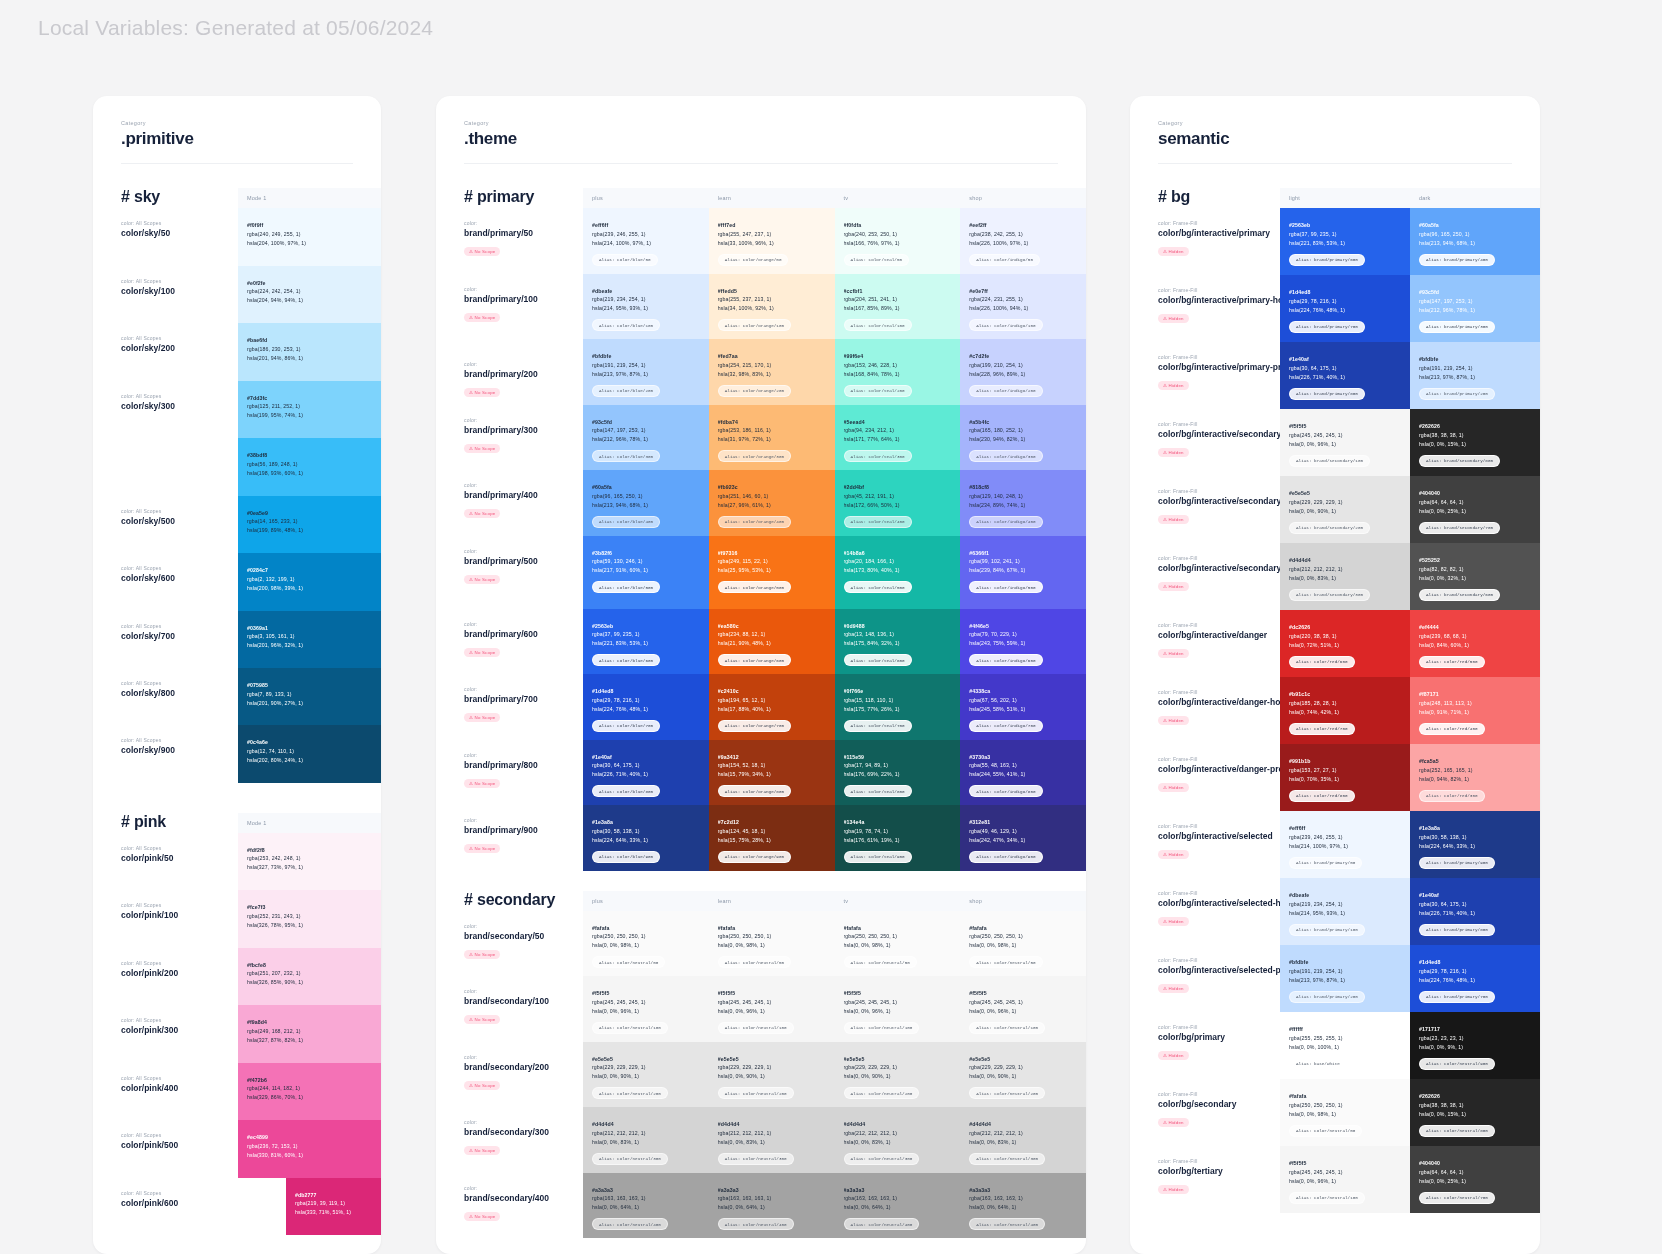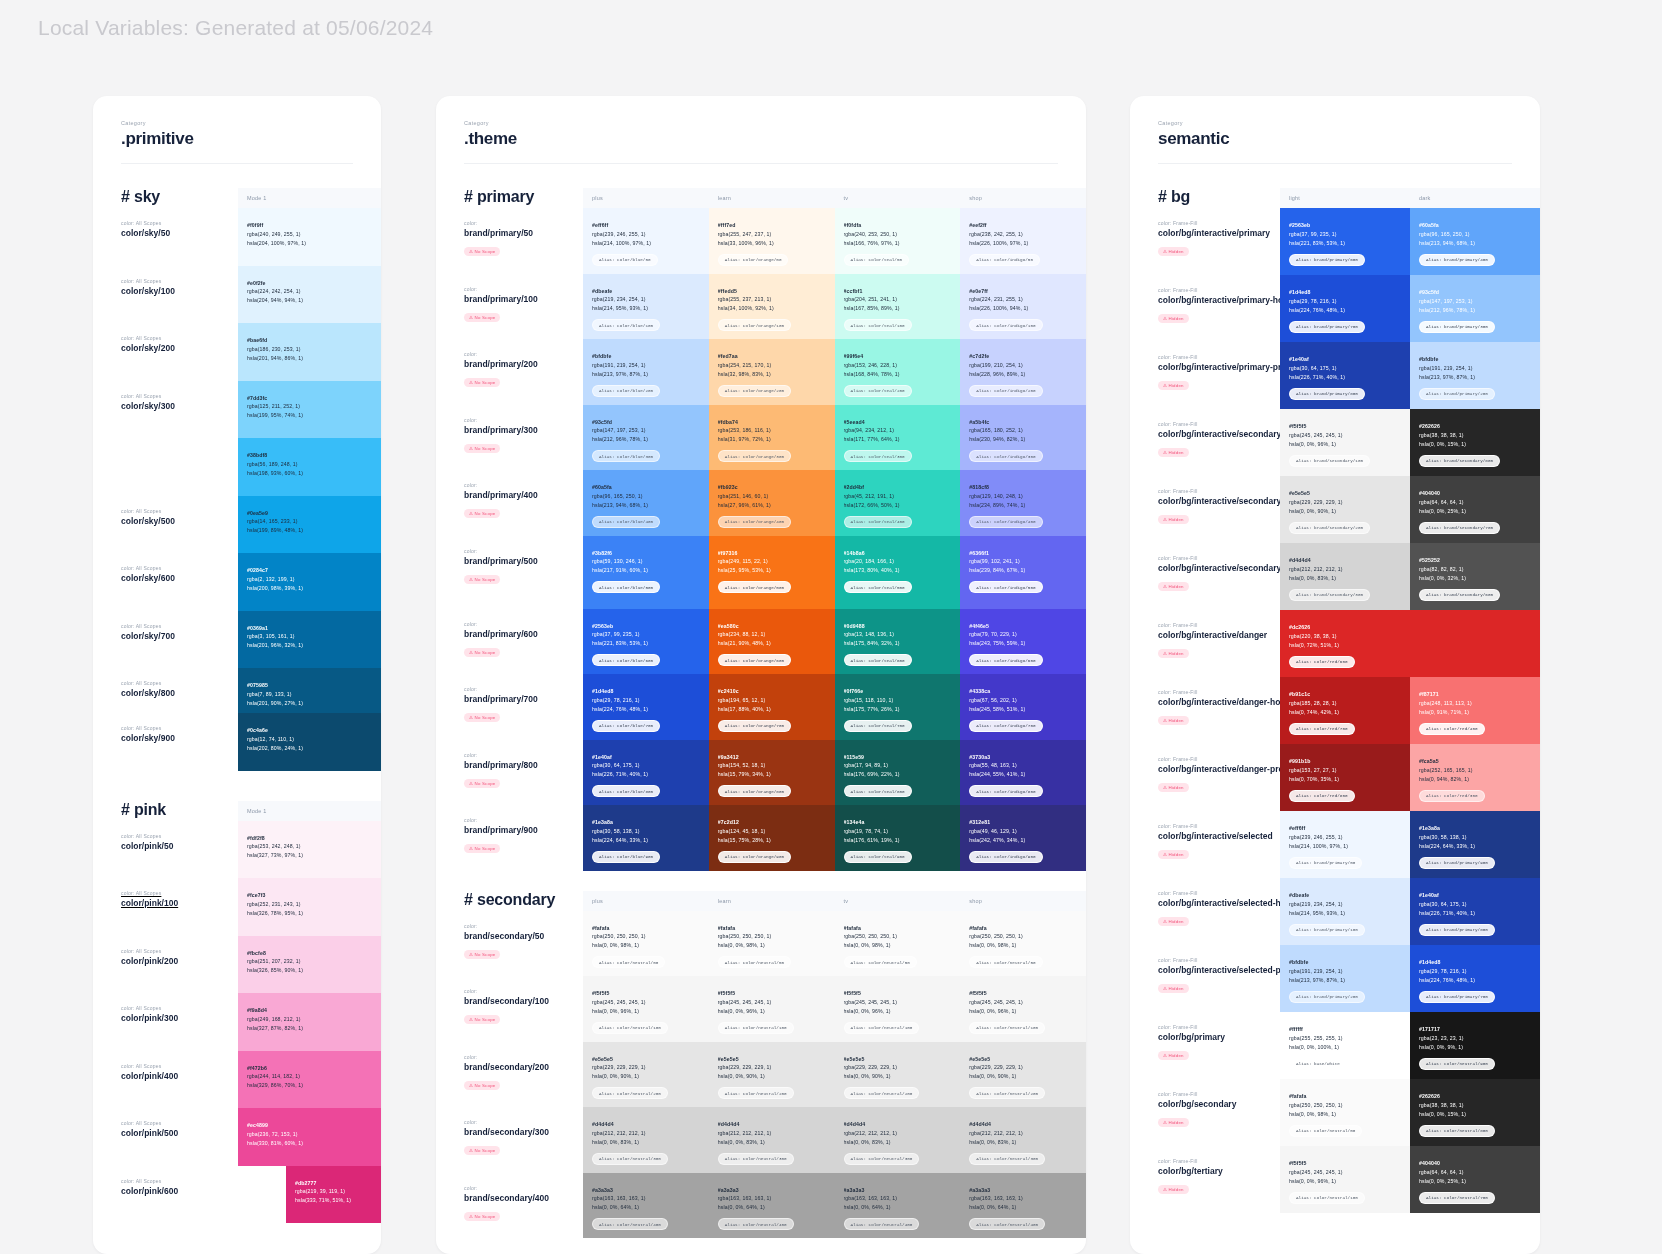--- a/index.html
+++ b/index.html
@@ -171,21 +171,21 @@
             <div class="rowlabel" style="left: -117px;">
               <div class="scope">color: All Scopes</div>
               <div class="token">color/sky/700</div>
             </div>
             <div class="cell light-txt" style="background: rgb(3, 105, 161);">
               <div class="hex">#0369a1</div>
               <div class="rgba">rgba(3, 105, 161, 1)</div>
               <div class="hsla">hsla(201, 96%, 32%, 1)</div>
             </div>
           </div>
-          <div class="trow" style="height: 45px; border-radius: 18px;">
+          <div class="trow" style="height: 57px; border-radius: 18px;">
             <div class="rowlabel" style="left: -117px;">
               <div class="scope">color: All Scopes</div>
               <div class="token">color/sky/800</div>
             </div>
             <div class="cell light-txt" style="background: rgb(7, 89, 133);">
               <div class="hex">#075985</div>
               <div class="rgba">rgba(7, 89, 133, 1)</div>
               <div class="hsla">hsla(201, 90%, 27%, 1)</div>
             </div>
           </div>
@@ -213,21 +213,21 @@
               <div class="scope">color: All Scopes</div>
               <div class="token">color/pink/50</div>
             </div>
             <div class="cell dark-txt" style="background: rgb(253, 242, 248);">
               <div class="hex">#fdf2f8</div>
               <div class="rgba">rgba(253, 242, 248, 1)</div>
               <div class="hsla">hsla(327, 73%, 97%, 1)</div>
             </div>
           </div>
           <div class="trow" style="height: 57.5px;">
-            <div class="rowlabel" style="left: -117px; text-decoration: underline;">
+            <div class="rowlabel" style="left: -117px;">
               <div class="scope">color: All Scopes</div>
               <div class="token">color/pink/100</div>
             </div>
             <div class="cell dark-txt" style="background: rgb(252, 231, 243);">
               <div class="hex">#fce7f3</div>
               <div class="rgba">rgba(252, 231, 243, 1)</div>
               <div class="hsla">hsla(326, 78%, 95%, 1)</div>
             </div>
           </div>
           <div class="trow" style="height: 57.5px;">
@@ -311,21 +311,21 @@
             <div class="cell dark-txt" style="background: rgb(238, 242, 255);"><div class="hex">#eef2ff</div><div class="rgba">rgba(238, 242, 255, 1)</div><div class="hsla">hsla(226, 100%, 97%, 1)</div><div class="alias">Alias: color/indigo/50</div></div>
           </div>
           <div class="trow" style="height: 65.5px;">
             <div class="rowlabel" style="left: -119px;"><div class="scope">color:</div><div class="token">brand/primary/100</div><div class="badge">⚠ No Scope</div></div>
             <div class="cell dark-txt" style="background: rgb(219, 234, 254);"><div class="hex">#dbeafe</div><div class="rgba">rgba(219, 234, 254, 1)</div><div class="hsla">hsla(214, 95%, 93%, 1)</div><div class="alias">Alias: color/blue/100</div></div>
             <div class="cell dark-txt" style="background: rgb(255, 237, 213);"><div class="hex">#ffedd5</div><div class="rgba">rgba(255, 237, 213, 1)</div><div class="hsla">hsla(34, 100%, 92%, 1)</div><div class="alias">Alias: color/orange/100</div></div>
             <div class="cell dark-txt" style="background: rgb(204, 251, 241);"><div class="hex">#ccfbf1</div><div class="rgba">rgba(204, 251, 241, 1)</div><div class="hsla">hsla(167, 85%, 89%, 1)</div><div class="alias">Alias: color/teal/100</div></div>
             <div class="cell dark-txt" style="background: rgb(224, 231, 255);"><div class="hex">#e0e7ff</div><div class="rgba">rgba(224, 231, 255, 1)</div><div class="hsla">hsla(226, 100%, 94%, 1)</div><div class="alias">Alias: color/indigo/100</div></div>
           </div>
           <div class="trow" style="height: 65.5px;">
-            <div class="rowlabel" style="left: -119px;"><div class="scope">color:</div><div class="token">brand/primary/200</div><div class="badge">⚠ No Scope</div></div>
+            <div class="rowlabel" style="left: -119px; margin-top: 10px;"><div class="scope">color:</div><div class="token">brand/primary/200</div><div class="badge">⚠ No Scope</div></div>
             <div class="cell dark-txt" style="background: rgb(191, 219, 254);"><div class="hex">#bfdbfe</div><div class="rgba">rgba(191, 219, 254, 1)</div><div class="hsla">hsla(213, 97%, 87%, 1)</div><div class="alias">Alias: color/blue/200</div></div>
             <div class="cell dark-txt" style="background: rgb(254, 215, 170);"><div class="hex">#fed7aa</div><div class="rgba">rgba(254, 215, 170, 1)</div><div class="hsla">hsla(32, 98%, 83%, 1)</div><div class="alias">Alias: color/orange/200</div></div>
             <div class="cell dark-txt" style="background: rgb(153, 246, 228);"><div class="hex">#99f6e4</div><div class="rgba">rgba(153, 246, 228, 1)</div><div class="hsla">hsla(168, 84%, 78%, 1)</div><div class="alias">Alias: color/teal/200</div></div>
             <div class="cell dark-txt" style="background: rgb(199, 210, 254);"><div class="hex">#c7d2fe</div><div class="rgba">rgba(199, 210, 254, 1)</div><div class="hsla">hsla(228, 96%, 89%, 1)</div><div class="alias">Alias: color/indigo/200</div></div>
           </div>
           <div class="trow" style="height: 65.5px;">
             <div class="rowlabel" style="left: -119px;"><div class="scope">color:</div><div class="token">brand/primary/300</div><div class="badge">⚠ No Scope</div></div>
             <div class="cell dark-txt" style="background: rgb(147, 197, 253);"><div class="hex">#93c5fd</div><div class="rgba">rgba(147, 197, 253, 1)</div><div class="hsla">hsla(212, 96%, 78%, 1)</div><div class="alias">Alias: color/blue/300</div></div>
             <div class="cell dark-txt" style="background: rgb(253, 186, 116);"><div class="hex">#fdba74</div><div class="rgba">rgba(253, 186, 116, 1)</div><div class="hsla">hsla(31, 97%, 72%, 1)</div><div class="alias">Alias: color/orange/300</div></div>
             <div class="cell dark-txt" style="background: rgb(94, 234, 212);"><div class="hex">#5eead4</div><div class="rgba">rgba(94, 234, 212, 1)</div><div class="hsla">hsla(171, 77%, 64%, 1)</div><div class="alias">Alias: color/teal/300</div></div>
@@ -458,21 +458,21 @@
           <div class="trow" style="height: 67px;">
             <div class="rowlabel" style="left: -122px;"><div class="scope">color: Frame-Fill</div><div class="token">color/bg/interactive/secondary-hovered</div><div class="badge">⚠ Hidden</div></div>
             <div class="cell dark-txt" style="background: rgb(229, 229, 229);"><div class="hex">#e5e5e5</div><div class="rgba">rgba(229, 229, 229, 1)</div><div class="hsla">hsla(0, 0%, 90%, 1)</div><div class="alias">Alias: brand/secondary/200</div></div>
             <div class="cell light-txt" style="background: rgb(64, 64, 64);"><div class="hex">#404040</div><div class="rgba">rgba(64, 64, 64, 1)</div><div class="hsla">hsla(0, 0%, 25%, 1)</div><div class="alias">Alias: brand/secondary/700</div></div>
           </div>
           <div class="trow" style="height: 67px;">
             <div class="rowlabel" style="left: -122px;"><div class="scope">color: Frame-Fill</div><div class="token">color/bg/interactive/secondary-pressed</div><div class="badge">⚠ Hidden</div></div>
             <div class="cell dark-txt" style="background: rgb(212, 212, 212);"><div class="hex">#d4d4d4</div><div class="rgba">rgba(212, 212, 212, 1)</div><div class="hsla">hsla(0, 0%, 83%, 1)</div><div class="alias">Alias: brand/secondary/300</div></div>
             <div class="cell light-txt" style="background: rgb(82, 82, 82);"><div class="hex">#525252</div><div class="rgba">rgba(82, 82, 82, 1)</div><div class="hsla">hsla(0, 0%, 32%, 1)</div><div class="alias">Alias: brand/secondary/600</div></div>
           </div>
-          <div class="trow" style="height: 67px; flex-direction: column;">
+          <div class="trow" style="height: 67px;">
             <div class="rowlabel" style="left: -122px;"><div class="scope">color: Frame-Fill</div><div class="token">color/bg/interactive/danger</div><div class="badge">⚠ Hidden</div></div>
             <div class="cell light-txt" style="background: rgb(220, 38, 38);"><div class="hex">#dc2626</div><div class="rgba">rgba(220, 38, 38, 1)</div><div class="hsla">hsla(0, 72%, 51%, 1)</div><div class="alias">Alias: color/red/600</div></div>
             <div class="cell light-txt" style="background: rgb(239, 68, 68);"><div class="hex">#ef4444</div><div class="rgba">rgba(239, 68, 68, 1)</div><div class="hsla">hsla(0, 84%, 60%, 1)</div><div class="alias">Alias: color/red/500</div></div>
           </div>
           <div class="trow" style="height: 67px;">
             <div class="rowlabel" style="left: -122px;"><div class="scope">color: Frame-Fill</div><div class="token">color/bg/interactive/danger-hovered</div><div class="badge">⚠ Hidden</div></div>
             <div class="cell light-txt" style="background: rgb(185, 28, 28);"><div class="hex">#b91c1c</div><div class="rgba">rgba(185, 28, 28, 1)</div><div class="hsla">hsla(0, 74%, 42%, 1)</div><div class="alias">Alias: color/red/700</div></div>
             <div class="cell light-txt" style="background: rgb(248, 113, 113);"><div class="hex">#f87171</div><div class="rgba">rgba(248, 113, 113, 1)</div><div class="hsla">hsla(0, 91%, 71%, 1)</div><div class="alias">Alias: color/red/400</div></div>
           </div>
           <div class="trow" style="height: 67px;">

